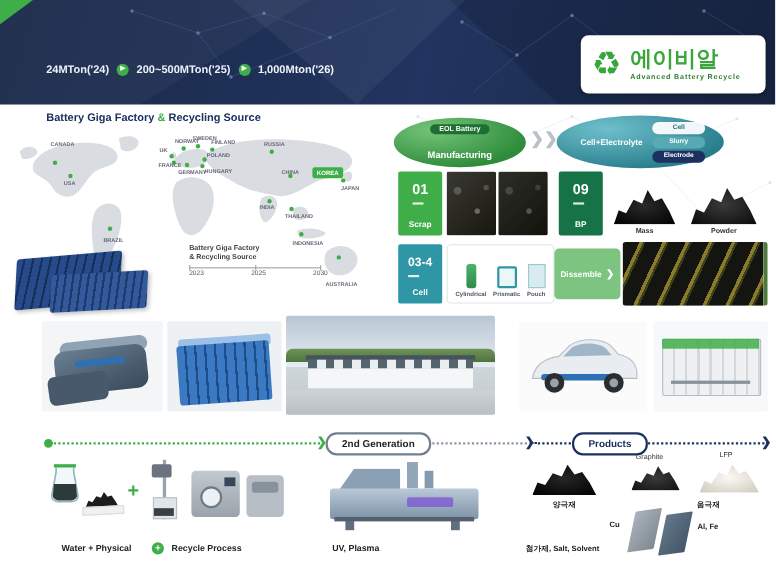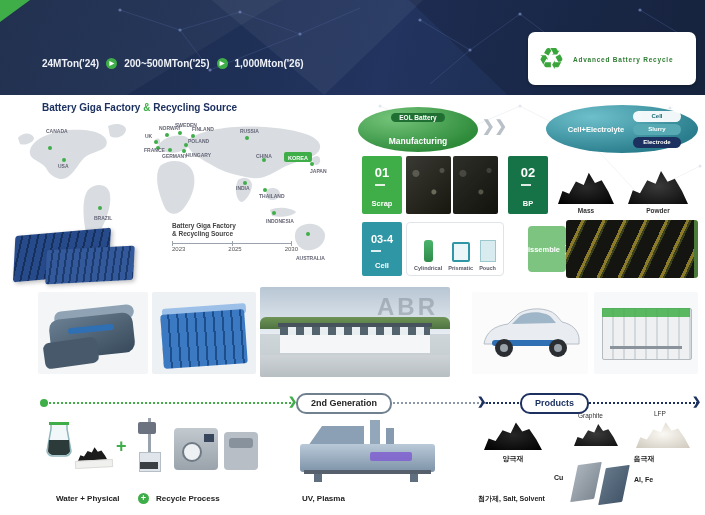--- a/index.html
+++ b/index.html
@@ -114,20 +114,21 @@
       <span>24MTon('24)</span>
       <span class="play">▶</span>
       <span>200~500MTon('25)</span>
       <span class="play">▶</span>
       <span>1,000Mton('26)</span>
     </div>
 
     <div class="logo-card">
       <span class="logo-mark">♻</span>
       <span>
+        <span class="logo-name" style="display:block">에이비알</span>
         <span class="logo-tag" style="display:block">Advanced Battery Recycle</span>
       </span>
     </div>
   </div>
 
   <svg class="abs" style="left:340px;top:96px;opacity:.55" width="365" height="215" viewBox="0 0 365 215">
     <g stroke="#dfe4ea" stroke-width="0.8" fill="none">
       <path d="M40,10 L110,40 L180,10 L250,46 L330,12 M250,46 L300,100 L360,70 M300,100 L350,160"></path>
     </g>
     <g fill="#cdd4dc">
@@ -227,38 +228,38 @@
   <div class="mapphoto" style="left:14px;top:232px;width:96px;height:46px;transform:rotate(-5deg) skewX(-8deg);background:repeating-linear-gradient(100deg,#274a8a 0 6px,#16305e 6px 8px);box-shadow:2px 2px 4px rgba(0,0,0,.25)"></div>
   <div class="mapphoto" style="left:46px;top:248px;width:88px;height:34px;transform:rotate(-3deg) skewX(-6deg);background:repeating-linear-gradient(95deg,#33599b 0 5px,#1b3a6e 5px 7px);box-shadow:2px 2px 4px rgba(0,0,0,.25)"></div>
 
   <div class="ellipse el-green" style="left:358px;top:107px;width:120px;height:45px;flex-direction:column">
     <span class="eol-badge">EOL Battery</span>
     <span class="eol-label">Manufacturing</span>
   </div>
   <div class="abs chev" style="left:482px;top:117px;font-size:15px">
     <span>❯</span><span>❯</span>
   </div>
-  <div class="ellipse el-teal" style="left:546px;top:105px;width:152px;height:48px;gap:4px">
+  <div class="ellipse el-teal" style="left:506px;top:105px;width:152px;height:48px;gap:4px">
     <span class="cell-left">Cell+Electrolyte</span>
     <span style="display:flex;flex-direction:column">
       <span class="ctag ctag0">Cell</span>
       <span class="ctag ctag1">Slurry</span>
       <span class="ctag ctag2">Electrode</span>
     </span>
   </div>
 
   <div class="stepbox" style="left:362px;top:156px;width:40px;height:58px;background:#3fae49">
     <span><span class="stepnum">01</span><span class="dash" style="display:block"></span></span>
     <span class="steplabel">Scrap</span>
   </div>
   <div class="scrapimg" style="left:406px;top:156px;width:45px;height:58px"></div>
   <div class="scrapimg" style="left:453px;top:156px;width:45px;height:58px;filter:brightness(.8)"></div>
 
   <div class="stepbox" style="left:508px;top:156px;width:40px;height:58px;background:#157347">
-    <span><span class="stepnum">02</span><span class="dash" style="display:block"></span></span>
+    <span><span class="stepnum">09</span><span class="dash" style="display:block"></span></span>
     <span class="steplabel">BP</span>
   </div>
   <div class="abs" style="left:552px;top:158px;width:142px;height:56px;display:flex;gap:14px;justify-content:center">
     <span class="pcol">
       <span class="pile" style="width:56px;height:34px;background:radial-gradient(#2a2a2a,#000)"></span>
       <span class="plabel">Mass</span>
     </span>
     <span class="pcol">
       <span class="pile" style="width:60px;height:36px;background:radial-gradient(#3a3a3a,#0a0a0a)"></span>
       <span class="plabel">Powder</span>
@@ -276,21 +277,21 @@
     </span>
     <span class="ct">
       <span class="ic-prism"></span>
       <span class="lab">Prismatic</span>
     </span>
     <span class="ct">
       <span class="ic-pouch"></span>
       <span class="lab">Pouch</span>
     </span>
   </div>
-  <div class="dissemble" style="left:528px;top:226px;width:38px;height:46px">
+  <div class="dissemble" style="left:504px;top:226px;width:60px;height:46px">
     <span>Dissemble</span>
     <span style="color:#fff;font-size:9px">❯</span>
   </div>
   <div class="cellphoto" style="left:566px;top:220px;width:128px;height:58px"></div>
 
   <div class="photo" style="left:38px;top:292px;width:110px;height:82px;background:#f3f5f7">
     <div class="abs" style="left:16px;top:16px;width:80px;height:14px;background:#8fa3b4;border-radius:8px;transform:rotate(-6deg)"></div>
     <div class="abs" style="left:12px;top:24px;width:84px;height:40px;background:linear-gradient(160deg,#6a7f92,#37495a);border-radius:10px;transform:rotate(-6deg)"></div>
     <div class="abs" style="left:6px;top:48px;width:54px;height:26px;background:#47596b;border-radius:6px;transform:rotate(-8deg)"></div>
     <div class="abs" style="left:30px;top:34px;width:46px;height:6px;background:#2f6fb3;border-radius:3px;transform:rotate(-6deg)"></div>
@@ -298,21 +299,20 @@
   <div class="photo" style="left:152px;top:292px;width:104px;height:82px;background:#eef1f4">
     <div class="abs" style="left:10px;top:14px;width:84px;height:10px;background:#9cc0e8;border-radius:3px;transform:rotate(-4deg)"></div>
     <div class="abs" style="left:10px;top:20px;width:84px;height:54px;background:repeating-linear-gradient(90deg,#3b79c2 0 7px,#1d4e8c 7px 9px);border-radius:3px;transform:rotate(-4deg)"></div>
   </div>
   <div class="photo" style="left:260px;top:287px;width:190px;height:90px;background:linear-gradient(#b8c6d4 0%,#e7edf2 52%,#cfd6da 52%,#c2c9cd 100%)">
     <div class="abs" style="left:0;top:30px;width:190px;height:12px;background:linear-gradient(#6f9457,#4e7340);border-radius:6px 6px 0 0"></div>
     <div class="abs" style="left:18px;top:36px;width:154px;height:4px;background:#46525c"></div>
     <div class="abs" style="left:20px;top:40px;width:150px;height:8px;background:repeating-linear-gradient(90deg,#53646f 0 8px,#e9eef1 8px 16px)"></div>
     <div class="abs" style="left:20px;top:48px;width:150px;height:18px;background:#f4f6f7"></div>
     <div class="abs" style="left:0;top:68px;width:190px;height:22px;background:linear-gradient(#cdd3d6,#b8bfc3)"></div>
-    <div class="abs" style="right:12px;top:6px;font-size:24px;font-weight:800;color:rgba(130,140,150,.5);letter-spacing:3px">ABR</div>
   </div>
   <div class="photo" style="left:472px;top:292px;width:116px;height:82px;background:#fbfbfc">
     <svg width="116" height="82" viewBox="0 0 116 82">
       <path d="M12,52 C14,40 22,34 36,32 L46,22 C56,15 76,15 84,23 L90,30 C100,32 106,38 107,46 L107,52 Z" fill="#e9edf1" stroke="#b6bec6"></path>
       <path d="M40,32 L48,24 C56,19 72,19 79,25 L84,31 Z" fill="#9fb6c8"></path>
       <rect x="20" y="48" width="72" height="6" rx="3" fill="#2f6fb3"></rect>
       <circle cx="32" cy="56" r="9" fill="#2a2d31"></circle>
         <circle cx="32" cy="56" r="4" fill="#9aa2aa"></circle>
       <circle cx="86" cy="56" r="9" fill="#2a2d31"></circle>
         <circle cx="86" cy="56" r="4" fill="#9aa2aa"></circle>

